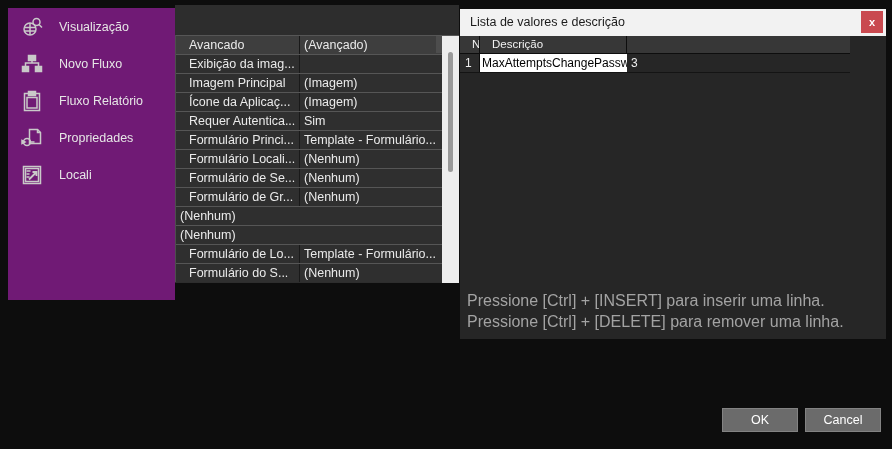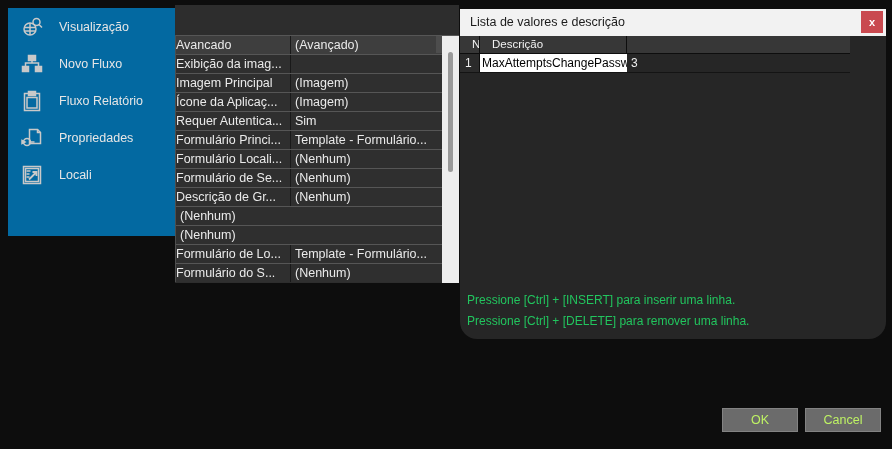--- a/index.html
+++ b/index.html
@@ -1,52 +1,52 @@
 <!DOCTYPE html>
 <html><head>
 <meta charset="utf-8">
 <style>
   * { margin:0; padding:0; box-sizing:border-box; }
   html,body { width:892px; height:449px; background:#0d0d0d; overflow:hidden;
     font-family:"Liberation Sans", sans-serif; }
 
   
-  .sidebar { position:absolute; left:8px; top:8px; width:167px; height:228px;
-    background:#0369a1; }
+  .sidebar { position:absolute; left:8px; top:8px; width:167px; height:292px;
+    background:#701a75; }
   .side-item { height:37px; display:flex; align-items:center; padding-left:12px;
     cursor:default; }
   .side-item .icon { width:24px; height:24px; display:flex; align-items:center;
     justify-content:center; }
   .side-item .lbl { margin-left:15px; color:#e6e6e6; font-size:12.5px; }
 
   
   .propgrid { position:absolute; left:175px; top:5px; width:284px; height:278px;
     background:#2d2d2d; }
   .pg-toolbar { height:30px; }
   .pg-rows { border-left:1px solid #4e4e4e; }
   .pg-row { display:flex; height:19px; background:#2f2f2f;
     border-top:1px solid #565656; color:#eaeaea; font-size:12.5px;
     line-height:18px; }
   .pg-row.selected { background:#3e3e3e; }
-  .pg-name { width:115px; border-right:1px solid #191919;
+  .pg-name { width:124px; padding-left:13px; border-right:1px solid #191919;
     overflow:hidden; white-space:nowrap; }
   .pg-value { flex:1; padding-left:4px; overflow:hidden; white-space:nowrap; }
   .pg-ellipsis { width:22px; height:17px; margin:0 1px; background:#4d4d4d;
     color:#fff; font-size:11px; line-height:15px; text-align:center;
     cursor:pointer; }
 
   
   .pg-scroll { position:absolute; left:442px; top:36px; width:17px; height:247px;
     background:#ededed; }
   .pg-thumb { position:absolute; left:6px; top:16px; width:5px; height:120px;
     background:#999; border-radius:3px; }
 
   
   .dialog { position:absolute; left:460px; top:9px; width:426px; height:330px;
-    background:#262626;border-radius:17px; }
+    background:#262626; }
   .dlg-title { height:27px; background:#f2f2f2; color:#1b1b1b; font-size:12.5px;
     line-height:27px; padding-left:10px; position:relative; }
   .dlg-close { position:absolute; right:3px; top:2px; width:22px; height:22px;
     background:#c9494f; color:#fff; font-size:11px; font-weight:bold;
     display:flex; align-items:center; justify-content:center; cursor:pointer; }
   .dlg-header { display:flex; width:390px; height:18px; background:#373737;
     color:#f2f2f2; font-size:11.5px; line-height:17px;
     border-bottom:1px solid #0d0d0d; }
   .dlg-header .c { padding-left:12px; border-right:1px solid #0d0d0d;
     overflow:hidden; white-space:nowrap; }
@@ -54,24 +54,24 @@
   .c-desc { width:147px; }
   .c-val { width:223px; border-right:none !important; }
   .dlg-row { display:flex; width:390px; height:19px; font-size:12px;
     line-height:18px; border-bottom:1px solid #141414; }
   .cell-num { width:20px; padding-left:5px; color:#eee; background:#2b2b2b;
     border-right:1px solid #0d0d0d; }
   .cell-desc { width:147px; background:#fff; color:#000; padding-left:2px;
     overflow:hidden; white-space:nowrap; }
   .cell-val { width:223px; padding-left:4px; color:#eee; }
 
-  .dlg-hints { position:absolute; left:7px; bottom:7px; color:#22c55e;
-    font-size:12px; line-height:21px;margin-top:47px; }
+  .dlg-hints { position:absolute; left:7px; bottom:7px; color:#a3a3a3;
+    font-size:16px; line-height:21px;margin-top:47px; }
   .btn { position:absolute; height:24px; width:76px; background:#6b6b6b;
-    border:1px solid #838383; color:#bef264; font-size:12.5px; text-align:center;
+    border:1px solid #838383; color:#ffffff; font-size:12.5px; text-align:center;
     line-height:22px; cursor:pointer; }
   .btn-ok { left:262px; top:399px; }
   .btn-cancel { left:345px; top:399px; }
 
   svg { stroke:#c9c9c9; fill:none; stroke-width:1.5; }
 </style>
 </head>
 <body>
 
 <div class="sidebar">
@@ -169,21 +169,21 @@
     </div>
     <div class="pg-row">
       <div class="pg-name">Formulário Locali...</div>
       <div class="pg-value">(Nenhum)</div>
     </div>
     <div class="pg-row">
       <div class="pg-name">Formulário de Se...</div>
       <div class="pg-value">(Nenhum)</div>
     </div>
     <div class="pg-row">
-      <div class="pg-name">Descrição de Gr...</div>
+      <div class="pg-name">Formulário de Gr...</div>
       <div class="pg-value">(Nenhum)</div>
     </div>
     <div class="pg-row">
       <div class="pg-value">(Nenhum)</div>
     </div>
     <div class="pg-row">
       <div class="pg-value">(Nenhum)</div>
     </div>
     <div class="pg-row">
       <div class="pg-name">Formulário de Lo...</div>

